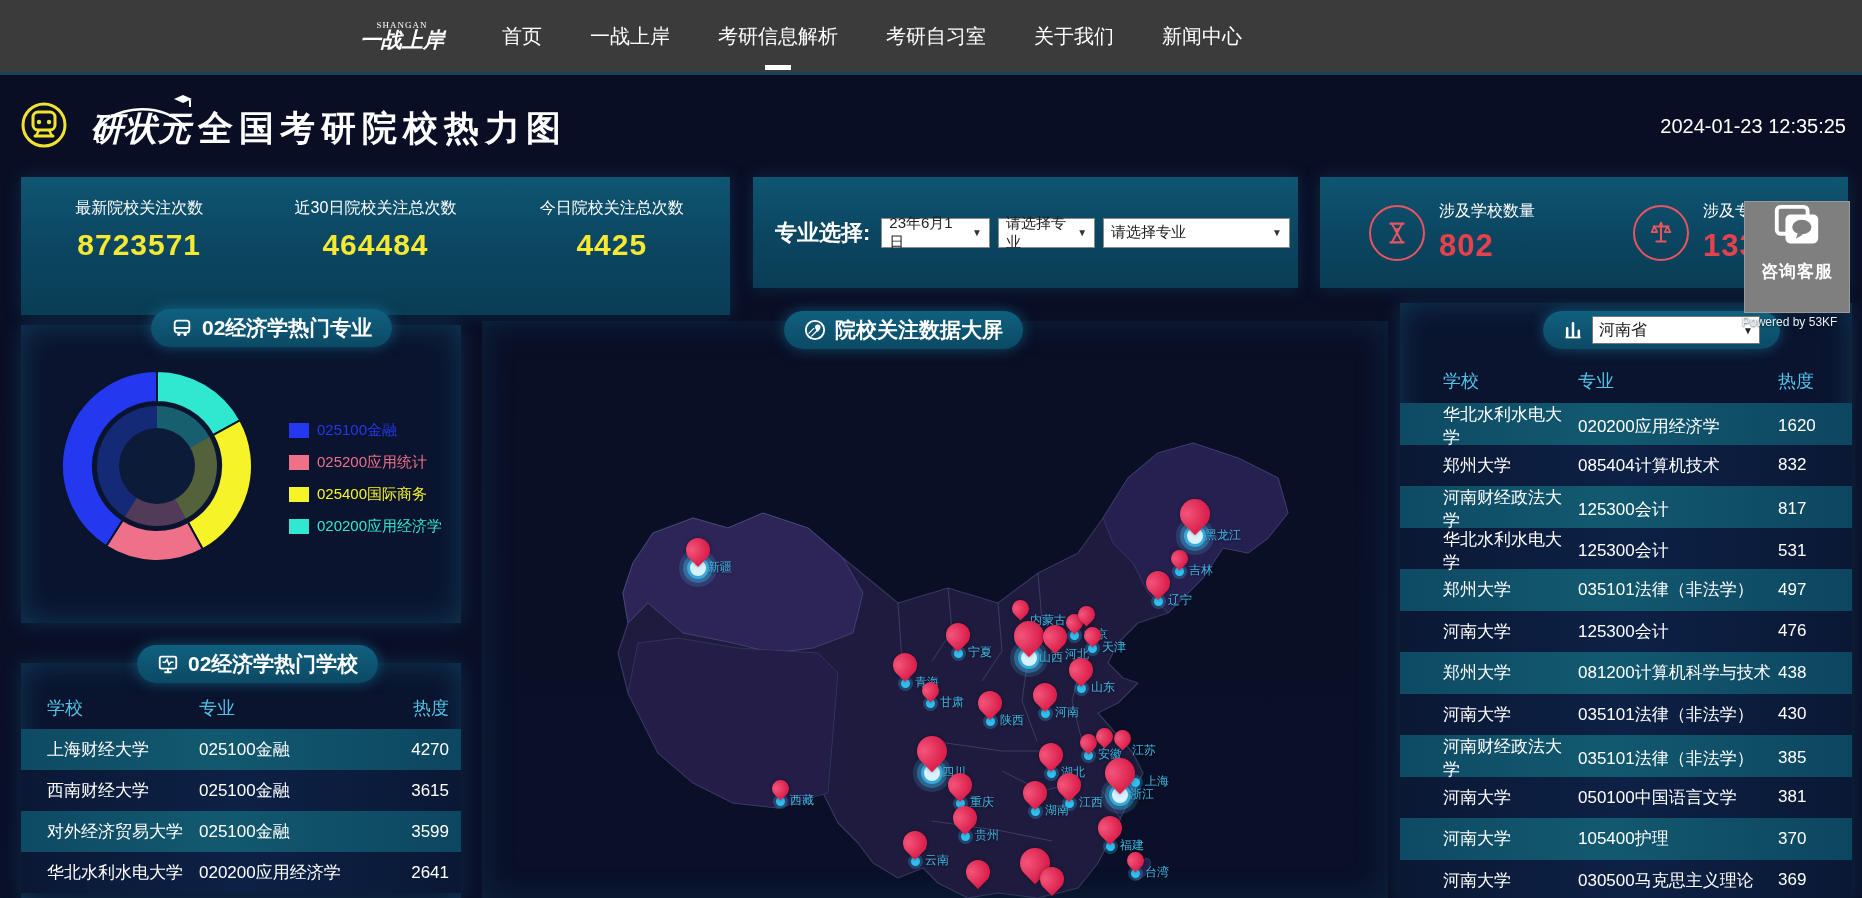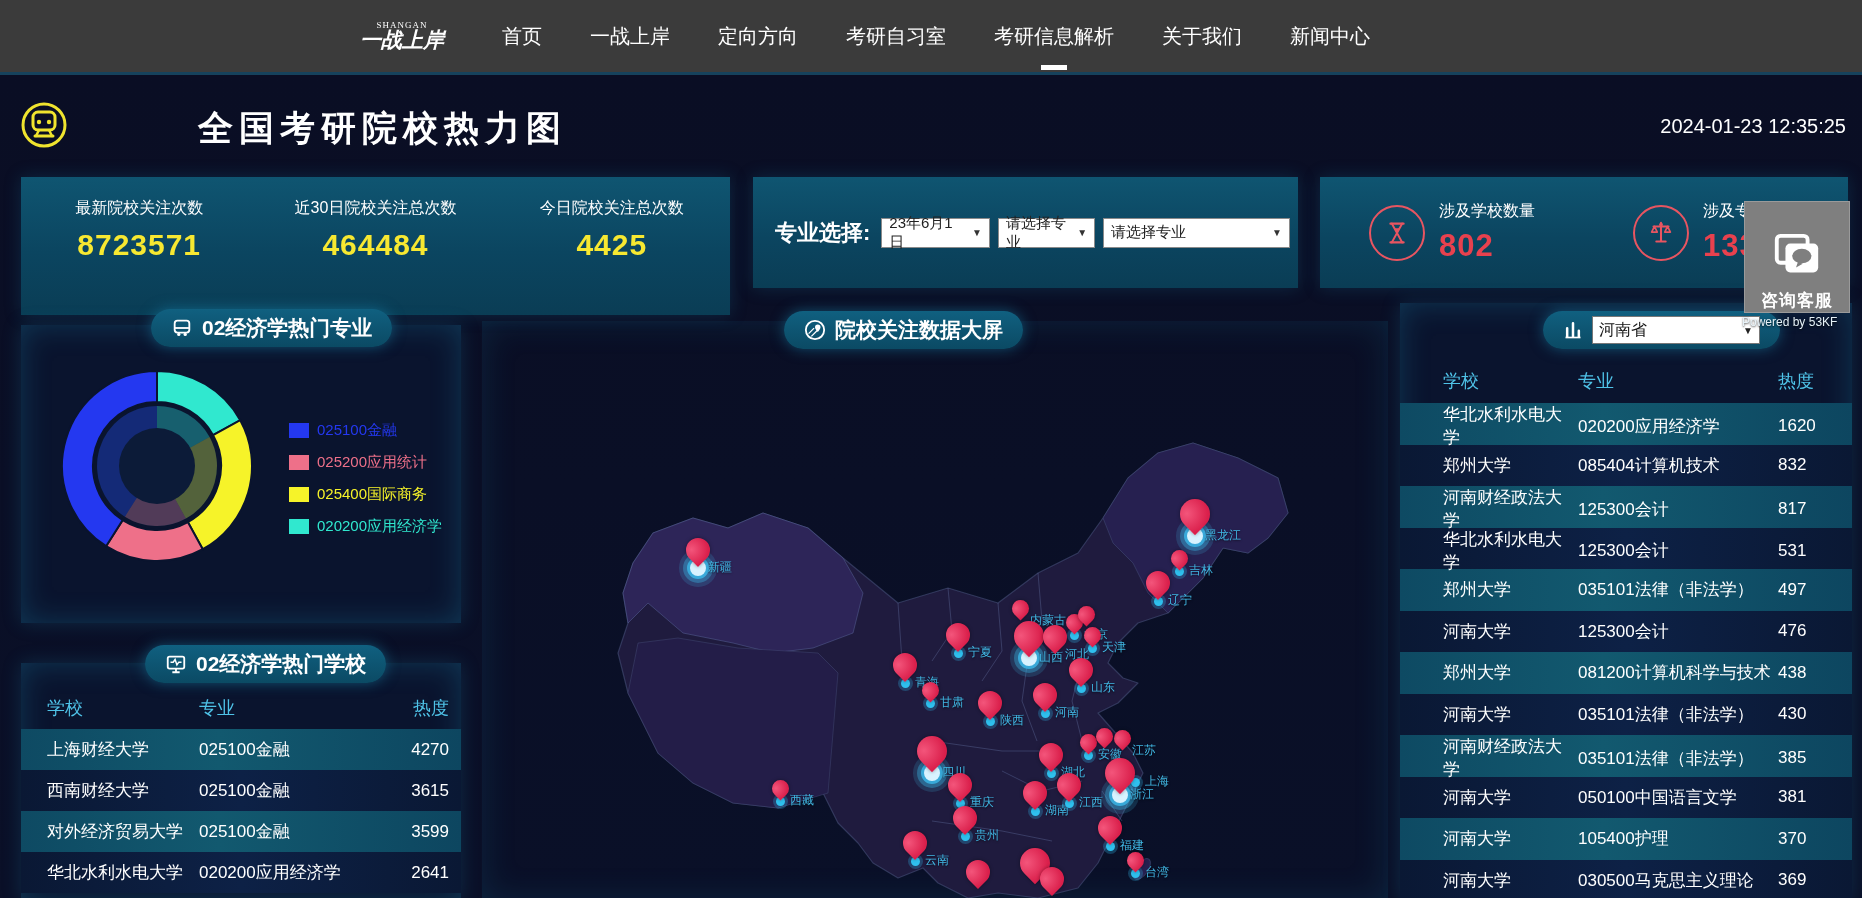--- a/index.html
+++ b/index.html
@@ -40,21 +40,21 @@
   .sel.w1{width:112px;}.sel.w2{width:100px;}.sel.w3{width:193px;}
   .stats-right{left:1320px;top:102px;width:528px;height:111px;display:flex;}
   .rstat{flex:1;display:flex;align-items:center;justify-content:center;gap:14px;}
   .icircle{width:52px;height:52px;border:2px solid #e85561;border-radius:50%;display:flex;
            align-items:center;justify-content:center;flex:none;}
   .rstat .lb{color:#fff;font-size:16px;}
   .rstat .vl{color:#e8414e;font-size:31px;font-weight:bold;margin-top:6px;letter-spacing:1px;}
   
   .consult{position:absolute;left:1744px;top:126px;width:104px;height:110px;background:#7f7f7f;
            border:1px solid #9a9a9a;display:flex;flex-direction:column;align-items:center;
-           justify-content:flex-end;gap:6px;z-index:50;cursor:pointer;}
+           justify-content:flex-start;gap:6px;z-index:50;cursor:pointer;}
   .consult .clb{color:#fff;font-size:17px;font-weight:bold;letter-spacing:1px;}
   .powered{position:absolute;left:1742px;top:240px;width:110px;color:#e6f2f8;font-size:12px;
            z-index:50;text-shadow:0 1px 2px rgba(0,0,0,.7);}
   
   .panel-dark{position:absolute;background:#0a142e;
               box-shadow:inset 0 0 30px rgba(30,140,180,.30),0 0 18px rgba(30,140,180,.22);}
   .pill{position:absolute;height:38px;display:inline-flex;align-items:center;gap:9px;padding:0 20px;
         border-radius:20px;background:linear-gradient(180deg,#106080,#0b4a64);color:#fff;
         font-size:21px;font-weight:bold;box-shadow:0 0 14px rgba(26,140,180,.5);white-space:nowrap;z-index:5;}
   .hot-majors{left:21px;top:250px;width:440px;height:298px;}
@@ -102,39 +102,46 @@
 <div class="stage">
 
   <div class="navbar">
     <div class="nav-logo">
       <span class="cap">SHANGAN</span>
       <span class="main">一战上岸</span>
     </div>
     <div class="nav-items">
       <div class="nav-item">首页</div>
       <div class="nav-item">一战上岸</div>
-      <div class="nav-item">定向方向</div>
+      <div class="nav-item active">考研信息解析</div>
       <div class="nav-item">考研自习室</div>
-      <div class="nav-item active">考研信息解析</div>
       <div class="nav-item">关于我们</div>
       <div class="nav-item">新闻中心</div>
     </div>
   </div>
 
   <div class="dashboard">
 
     <div class="brand-icon">
       <svg viewBox="0 0 48 48" width="48" height="48">
         <circle cx="24" cy="24" r="21" fill="none" stroke="#f0e42e" stroke-width="3"></circle>
         <rect x="13" y="11" width="22" height="18" rx="5" fill="none" stroke="#f0e42e" stroke-width="3"></rect>
         <circle cx="19" cy="21" r="2.2" fill="#f0e42e"></circle>
           <circle cx="29" cy="21" r="2.2" fill="#f0e42e"></circle>
         <path d="M15 35 h18" stroke="#f0e42e" stroke-width="3" stroke-linecap="round"></path>
         <path d="M19 29 l-3 6 M29 29 l3 6" stroke="#f0e42e" stroke-width="2.5" stroke-linecap="round"></path>
       </svg>
+    </div>
+    <div class="brand-logo">
+      <svg viewBox="0 0 122 62" width="122" height="62">
+        <path d="M16 52 A 44 27 0 1 1 104 40" fill="none" stroke="#fff" stroke-width="2.5"></path>
+        <path d="M92 8 l9 -4 9 4 -9 4 z" fill="#fff"></path>
+        <path d="M108 9 v7" stroke="#fff" stroke-width="2"></path>
+      </svg>
+      <div class="txt">研状元</div>
     </div>
     <div class="page-title">全国考研院校热力图</div>
     <div class="timestamp">2024-01-23 12:35:25</div>
 
     <div class="panel-teal stats-left">
       <div class="stat">
         <div class="lb">最新院校关注次数</div>
         <div class="vl">8723571</div>
       </div>
       <div class="stat">
@@ -418,21 +425,21 @@
           <div class="pin-wrap" style="left: 553px; top: 564px;">
             <span class="pin l"></span>
           </div>
           <div class="pin-wrap" style="left: 570px; top: 576px;">
             <span class="pin m"></span>
           </div>
         </div>
     </div>
 
     <div class="panel-dark hot-schools t-left">
-      <div class="pill" style="left:124px;top:-18px;">
+      <div class="pill" style="left:116px;top:-18px;">
         <svg viewBox="0 0 24 24" width="22" height="22">
           <rect x="3" y="4" width="18" height="13" rx="2" fill="none" stroke="#fff" stroke-width="2"></rect>
           <path d="M6 10 h3 l2 -3 2 6 2 -3 h3" fill="none" stroke="#fff" stroke-width="1.6"></path>
           <path d="M12 17 v3 M8 21 h8" stroke="#fff" stroke-width="2"></path>
         </svg>
         <span>02经济学热门学校</span>
       </div>
       <div class="tbl-head">
         <span class="c1">学校</span>
         <span class="c2">专业</span>

